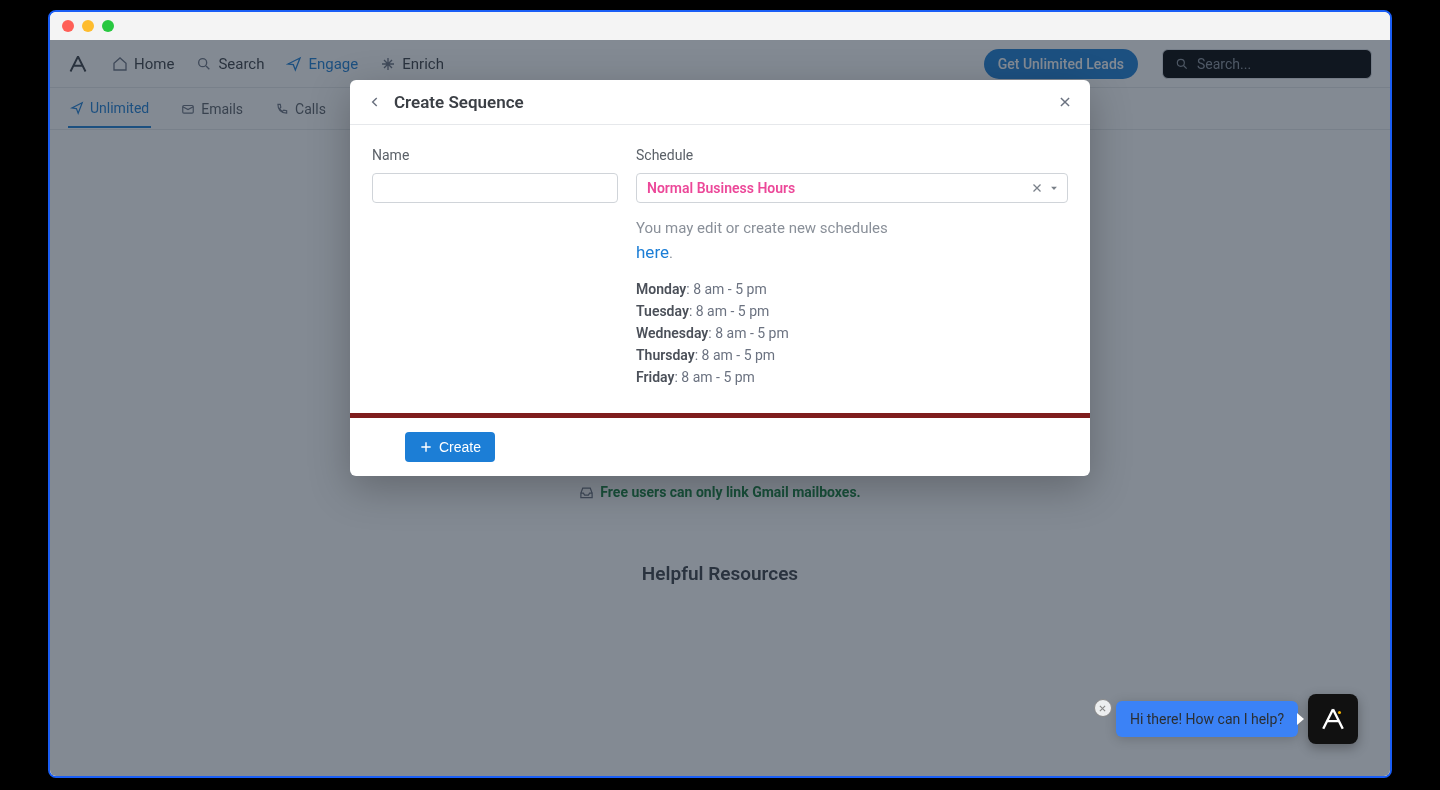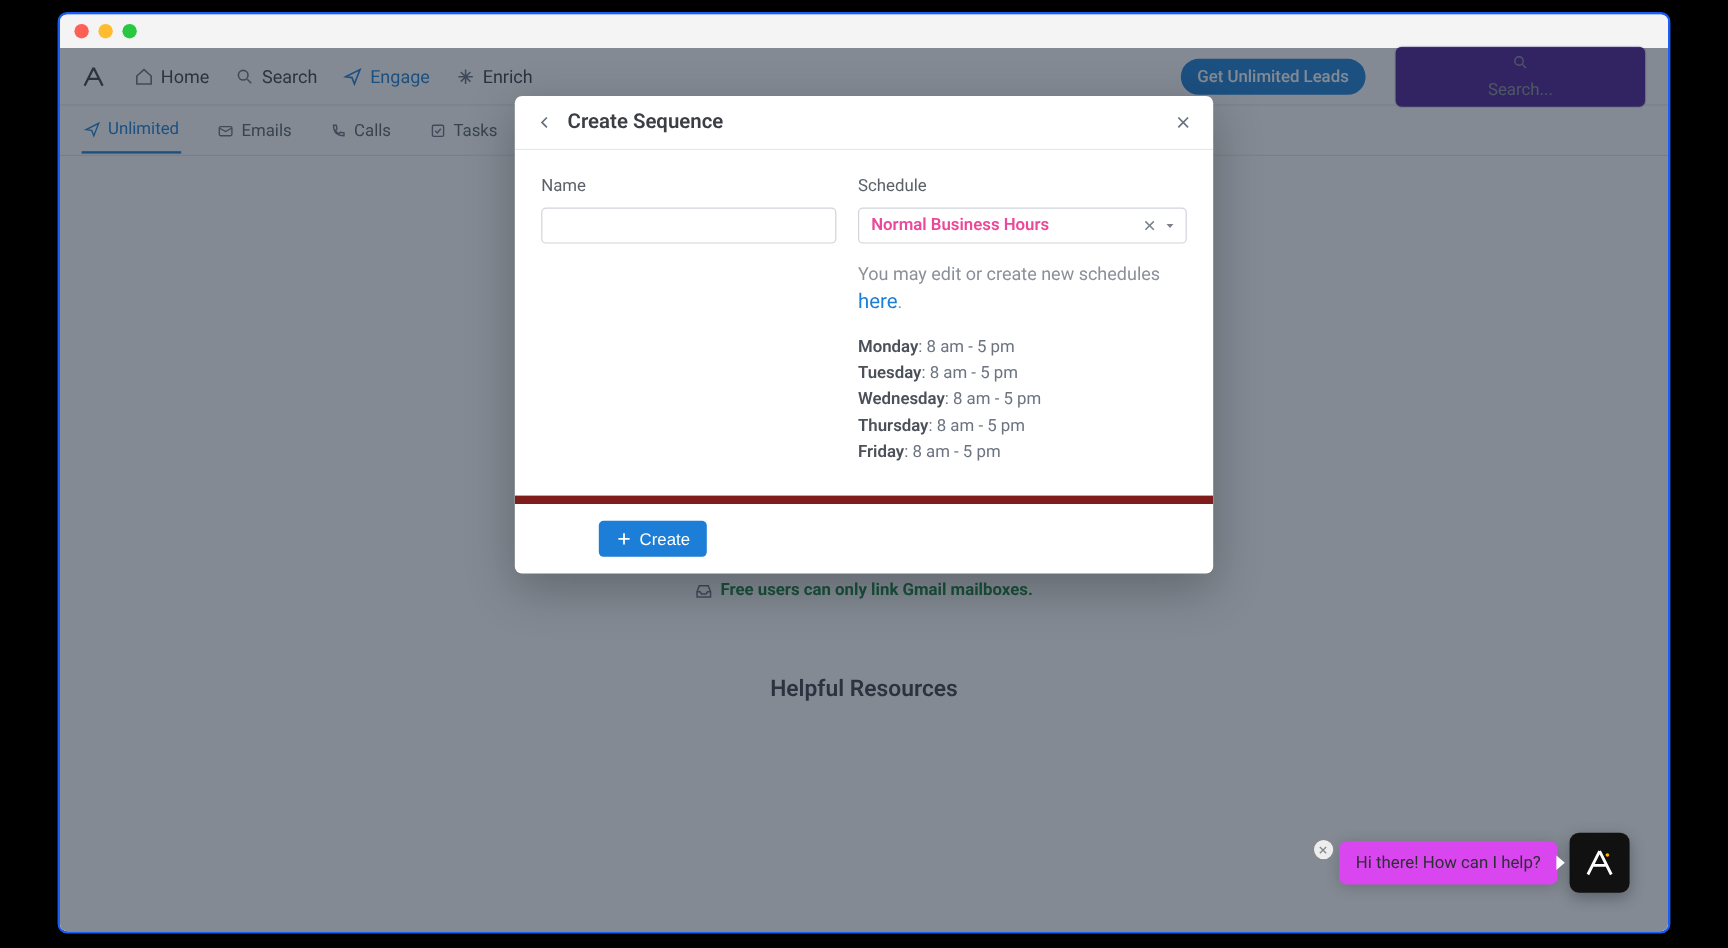--- a/index.html
+++ b/index.html
@@ -50,23 +50,23 @@
   .nav-item { display: flex; align-items: center; gap: 6px; font-size: 15px; color: #3b3f45; cursor: pointer; text-align: right; }
   .nav-item.active { color: #1c7ed6; }
   .icon { width: 16px; height: 16px; display: inline-flex; align-items: center; justify-content: center; }
   .spacer { flex: 1; }
   .cta {
     background: #1c7ed6; color: #fff; font-size: 14px; padding: 7px 14px;
     border-radius: 16px; font-weight: 500;
   }
   .searchbox {
     display: flex; align-items: center; gap: 8px;
-    background: #4c1d95; border: 1px solid #e0e3e7;
+    background: #000000; border: 1px solid #e0e3e7;
     border-radius: 6px; padding: 6px 12px; width: 210px;
-    color: #8a9099; font-size: 14px; flex-direction: column;
+    color: #8a9099; font-size: 14px;
   }
   .top-icons { display: flex; gap: 16px; align-items: center; color: #6b7280; }
   .avatar {
     width: 28px; height: 28px; border-radius: 50%;
     background: #e6edf5; color: #4b5563;
     display: flex; align-items: center; justify-content: center;
     font-size: 12px; font-weight: 600;
   }
 
   
@@ -93,21 +93,21 @@
   .resources { margin-top: 62px; font-size: 19px; font-weight: 600; color: #3b3f45; }
 
   
   .overlay {
     position: absolute; inset: 0;
     background: rgba(30, 42, 58, 0.55);
     display: flex; align-items: flex-start; justify-content: center;
     padding-top: 40px;
   }
   .modal {
-    width: 582px; background: #fff; border-radius: 6px;
+    width: 740px; background: #fff; border-radius: 6px;
     box-shadow: 0 12px 40px rgba(0,0,0,0.25);
     overflow: hidden;
   }
   .modal-header {
     display: flex; align-items: center; gap: 12px;
     padding: 12px 18px; border-bottom: 1px solid #e6e8eb;
   }
   .modal-header .back { color: #6b7280; cursor: pointer; font-size: 18px; }
   .modal-header h3 { font-size: 17px; font-weight: 600; color: #3b3f45; flex: 1; }
   .modal-header .close { color: #6b7280; cursor: pointer; font-size: 16px; }
@@ -128,36 +128,36 @@
     display: flex; align-items: center; padding: 0 8px 0 10px;
     font-size: 14px; color: #ec4899; gap: 6px;
   }
   .select .sel-val { flex: 1; font-weight: 600; }
   .select .clear, .select .caret { color: #7a8089; cursor: pointer; }
   .schedule-hint { color: #8a9099; font-size: 15px; margin-top: 4px; line-height: 1.5; }
   .schedule-hint a { color: #1c7ed6; font-size: 17px; text-decoration: none; }
   .hours { margin-top: 6px; display: flex; flex-direction: column; gap: 6px; font-size: 14px; color: #6b7280; }
   .hours .day { color: #4b5059; font-weight: 600; }
   .modal-footer {
-    border-top: 7px solid #7f1d1d; padding: 14px 70px;
+    border-top: 5px solid #7f1d1d; padding: 14px 55px;
   }
   .btn-create {
     display: inline-flex; align-items: center; gap: 6px;
     background: #1c7ed6; color: #fff; border: none;
     padding: 7px 14px; border-radius: 4px; font-size: 14px; font-weight: 500;
     cursor: pointer;
   }
 
   
   .chat {
     position: absolute; right: 32px; bottom: 32px;
     display: flex; align-items: center; gap: 10px;
   }
   .chat-bubble {
-    background: #d946ef; border-radius: 6px; padding: 10px 14px;
+    background: #3b82f6; border-radius: 6px; padding: 10px 14px;
     font-size: 14px; color: #2b2f33;
     box-shadow: 0 2px 12px rgba(0,0,0,0.18);
     position: relative;
   }
   .chat-bubble::after {
     content: ""; position: absolute; right: -6px; top: 50%;
     transform: translateY(-50%);
     border-left: 7px solid #fff; border-top: 6px solid transparent; border-bottom: 6px solid transparent;
   }
   .chat-close {

